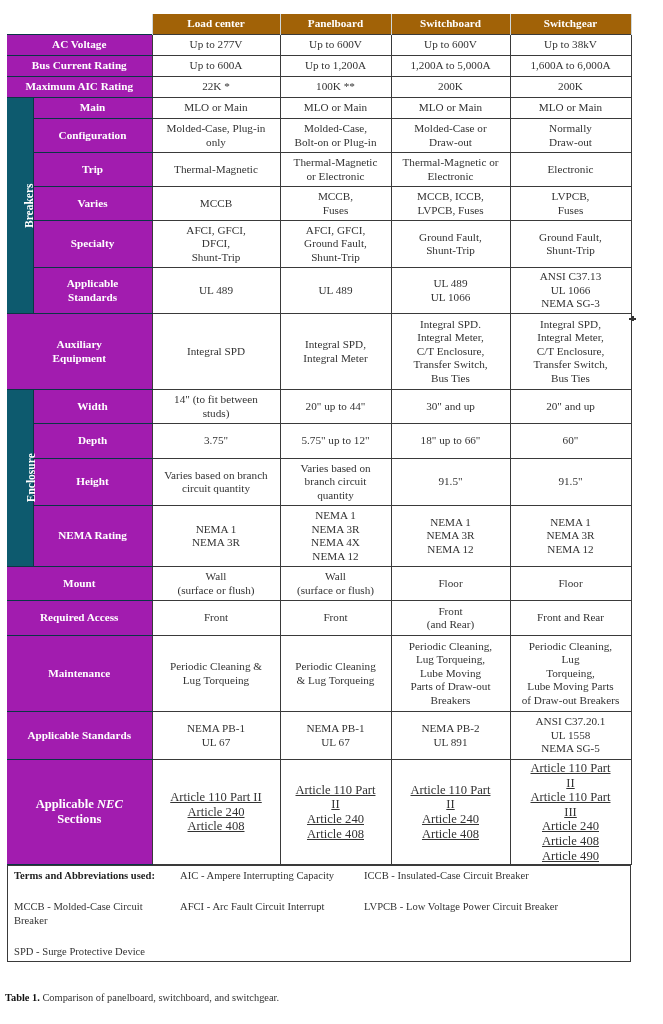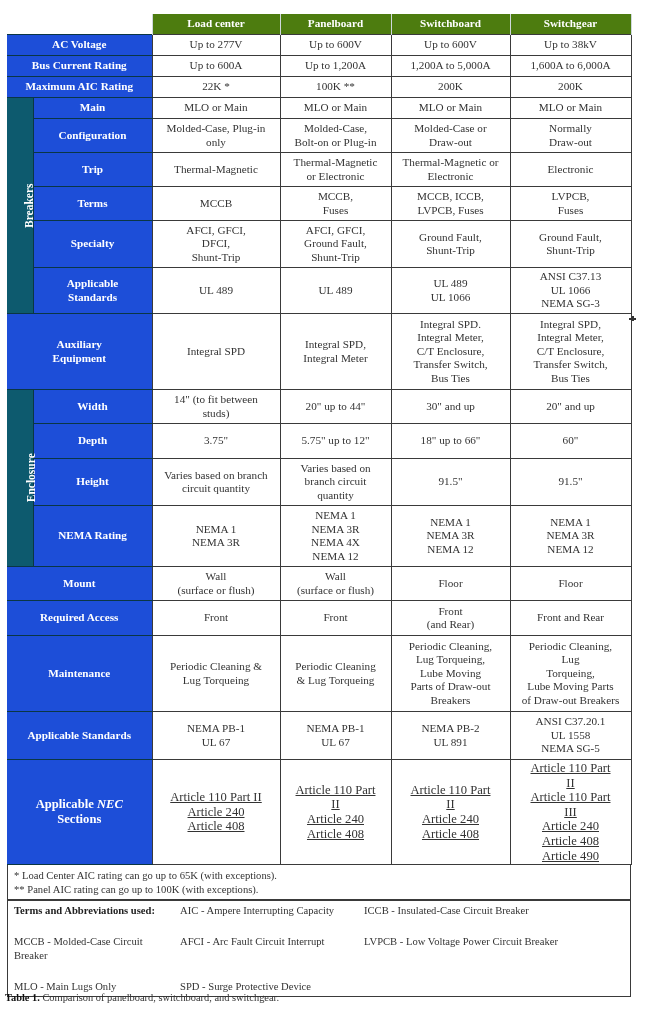--- a/index.html
+++ b/index.html
@@ -3,24 +3,24 @@
 <meta charset="utf-8">
 <style>
   html, body { margin: 0; padding: 0; background: #ffffff; }
   body { width: 663px; height: 1024px; position: relative; overflow: hidden;
          font-family: "Liberation Serif", "DejaVu Serif", serif; color: #2a2a2a; }
   .wrap { position: absolute; left: 7px; top: 14px; width: 624px; }
   table.cmp { border-collapse: collapse; width: 624px; table-layout: fixed; }
   table.cmp td, table.cmp th { padding: 1px 3px; text-align: center; vertical-align: middle;
          font-size: 11.2px; line-height: 13.5px; }
   td.cell { background: #fff; color: #333; border: 1.3px solid #3a3a3a; white-space: pre-line; }
-  th.colhead { background: #4d7c0f; color: #fff; font-weight: bold; font-size: 11.5px;
+  th.colhead { background: #a16207; color: #fff; font-weight: bold; font-size: 11.5px;
          height: 18px; border-left: 1px solid #cfd8dc; border-right: 1px solid #cfd8dc; }
   th.corner { background: transparent; border: none; }
-  .lab { background: #1d4ed8; color: #fff; font-weight: bold; font-size: 11.2px;
+  .lab { background: #a21caf; color: #fff; font-weight: bold; font-size: 11.2px;
          border-top: 1.3px solid #0a3644; border-bottom: 1.3px solid #0a3644; white-space: pre-line; }
   .grp { background: #0d5a6e; border-right: 1.3px solid #0a3644; border-bottom: 1.3px solid #0a3644;
          border-top: 1.3px solid #0a3644; width: 26px; padding: 0 !important; }
   .grp span { display: inline-block; transform: rotate(-90deg); white-space: nowrap;
          color: #fff; font-weight: bold; font-size: 11.5px; }
   .nec td.cell { font-size: 12.6px; line-height: 14.6px; text-decoration: underline; }
   .nec .lab { font-size: 12.6px; line-height: 14.6px; }
   .notes { border: 1.3px solid #3a3a3a; border-top: none; padding: 4px 6px 3px 6px;
          font-size: 10.6px; line-height: 13.5px; color: #333; }
   .terms { border: 1.3px solid #3a3a3a; border-top: 1.3px solid #3a3a3a; padding: 3px 6px 2px 6px;
@@ -99,21 +99,21 @@
       <tr style="height:34px">
         <td class="lab">Trip</td>
         <td class="cell">Thermal-Magnetic</td>
         <td class="cell">Thermal-Magnetic
 or Electronic</td>
         <td class="cell">Thermal-Magnetic or
 Electronic</td>
         <td class="cell">Electronic</td>
       </tr>
       <tr style="height:34px">
-        <td class="lab">Terms</td>
+        <td class="lab">Varies</td>
         <td class="cell">MCCB</td>
         <td class="cell">MCCB,
 Fuses</td>
         <td class="cell">MCCB, ICCB,
 LVPCB, Fuses</td>
         <td class="cell">LVPCB,
 Fuses</td>
       </tr>
       <tr style="height:47px">
         <td class="lab">Specialty</td>
@@ -263,32 +263,27 @@
 II
 Article 110 Part
 III
 Article 240
 Article 408
 Article 490</td>
       </tr>
     </tbody>
   </table>
 
-  <div class="notes">
-    <div>* Load Center AIC rating can go up to 65K (with exceptions).</div>
-    <div>** Panel AIC rating can go up to 100K (with exceptions).</div>
-  </div>
   <div class="terms">
     <div class="t-head">Terms and Abbreviations used:</div>
     <div>AIC - Ampere Interrupting Capacity</div>
     <div>ICCB - Insulated-Case Circuit Breaker</div>
     <div>MCCB - Molded-Case Circuit Breaker</div>
     <div>AFCI - Arc Fault Circuit Interrupt</div>
     <div>LVPCB - Low Voltage Power Circuit Breaker</div>
-    <div>MLO - Main Lugs Only</div>
     <div>SPD - Surge Protective Device</div>
   </div>
 </div>
 
 <div class="tick"></div>
 <div class="tick2"></div>
 
 <div class="caption"><b>Table 1.</b><span> Comparison of panelboard, switchboard, and switchgear.</span></div>
 
 </body></html>

